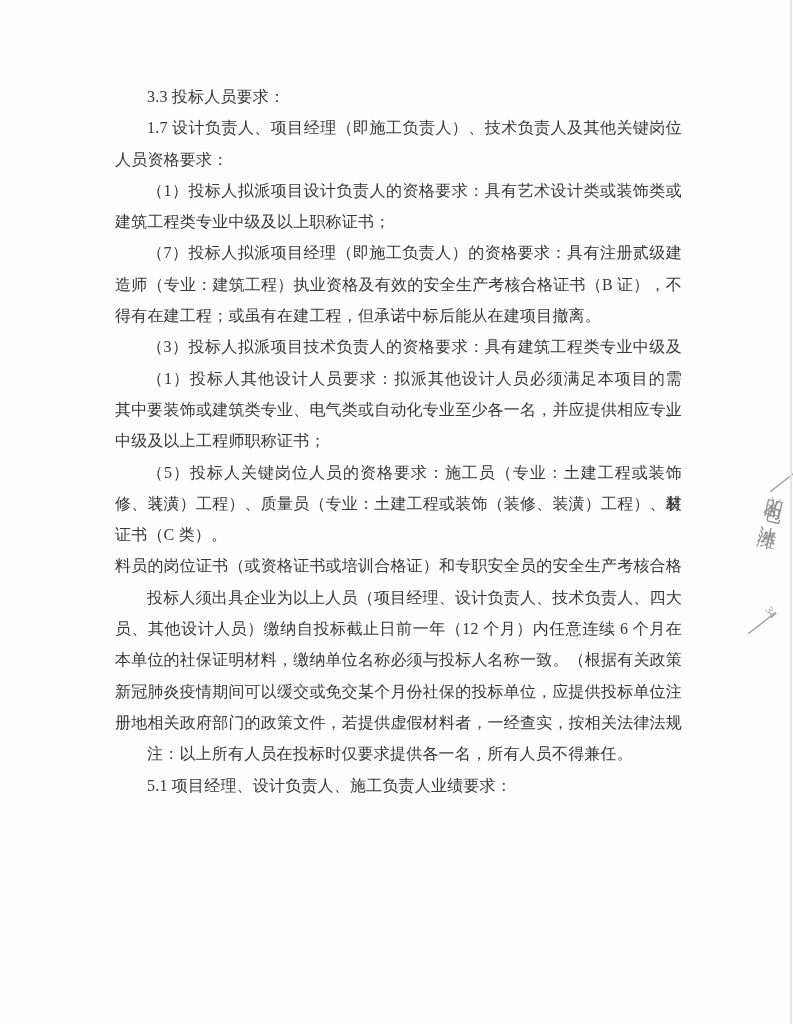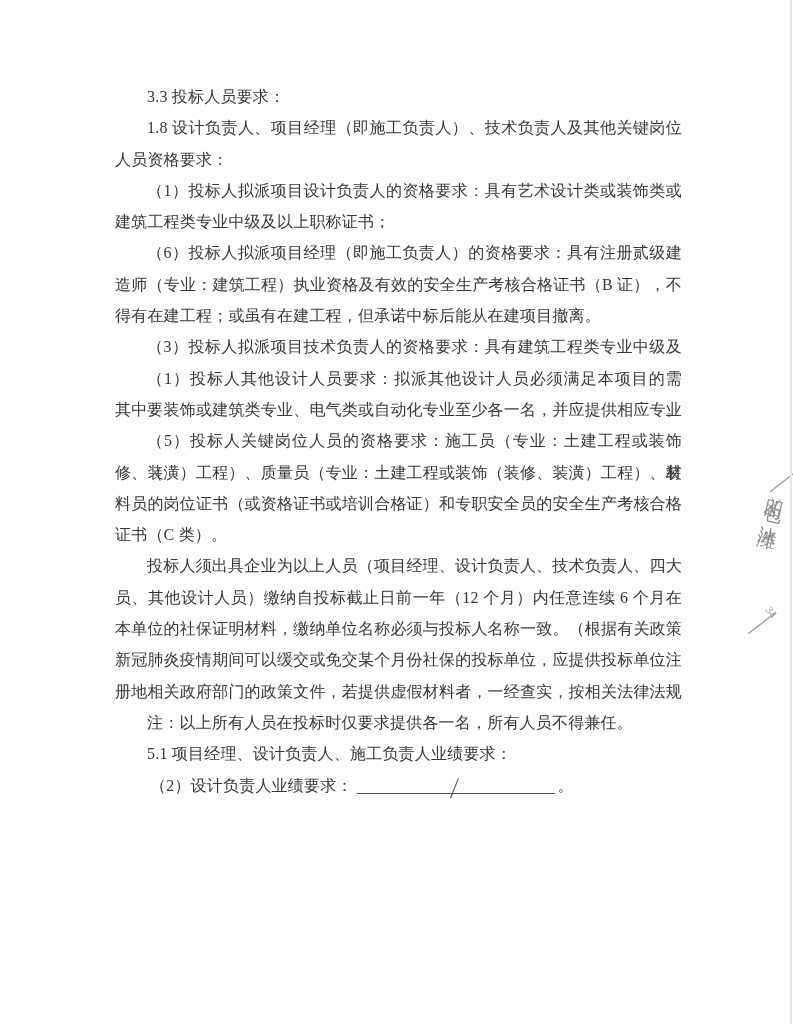--- a/index.html
+++ b/index.html
@@ -100,42 +100,42 @@
   .mm-stroke-top  { left: 24px; top: 10px;  transform: rotate(-38deg); }
   .mm-stroke-bottom { left: 2px; top: 152px; transform: rotate(-38deg); }
 </style>
 </head>
 <body>
 
 <div class="page">
 
   <div class="doc-body">
       <div class="line indent">3.3 投标人员要求：</div>
-      <div class="line indent full">1.8 设计负责人、项目经理（即施工负责人）、技术负责人及其他关键岗位</div>
+      <div class="line indent full">1.7 设计负责人、项目经理（即施工负责人）、技术负责人及其他关键岗位</div>
       <div class="line">人员资格要求：</div>
       <div class="line indent full">（1）投标人拟派项目设计负责人的资格要求：具有艺术设计类或装饰类或</div>
       <div class="line">建筑工程类专业中级及以上职称证书；</div>
-      <div class="line indent full">（6）投标人拟派项目经理（即施工负责人）的资格要求：具有注册贰级建</div>
+      <div class="line indent full">（7）投标人拟派项目经理（即施工负责人）的资格要求：具有注册贰级建</div>
       <div class="line full">造师（专业：建筑工程）执业资格及有效的安全生产考核合格证书（B 证），不</div>
       <div class="line">得有在建工程；或虽有在建工程，但承诺中标后能从在建项目撤离。</div>
       <div class="line indent full">（3）投标人拟派项目技术负责人的资格要求：具有建筑工程类专业中级及</div>
       <div class="line indent full">（1）投标人其他设计人员要求：拟派其他设计人员必须满足本项目的需要。</div>
       <div class="line full">其中：装饰或建筑类专业、电气类或自动化专业至少各一名，并应提供相应专业</div>
+      <div class="line">中级及以上工程师职称证书；</div>
       <div class="line indent full">（5）投标人关键岗位人员的资格要求：施工员（专业：土建工程或装饰（装</div>
       <div class="line full">修、装潢）工程）、质量员（专业：土建工程或装饰（装修、装潢）工程）、材</div>
+      <div class="line">证书（C 类）。</div>
       <div class="line full">料员的岗位证书（或资格证书或培训合格证）和专职安全员的安全生产考核合格</div>
-      <div class="line">证书（C 类）。</div>
       <div class="line indent full">投标人须出具企业为以上人员（项目经理、设计负责人、技术负责人、四大</div>
       <div class="line full">员、其他设计人员）缴纳自投标截止日前一年（12 个月）内任意连续 6 个月在</div>
       <div class="line full">本单位的社保证明材料，缴纳单位名称必须与投标人名称一致。（根据有关政策</div>
       <div class="line full">新冠肺炎疫情期间可以缓交或免交某个月份社保的投标单位，应提供投标单位注</div>
       <div class="line full">册地相关政府部门的政策文件，若提供虚假材料者，一经查实，按相关法律法规</div>
       <div class="line indent">注：以上所有人员在投标时仅要求提供各一名，所有人员不得兼任。</div>
       <div class="line indent">5.1 项目经理、设计负责人、施工负责人业绩要求：</div>
-      <div class="line fill-line"><span>（2）设计负责人业绩要求：</span><span class="fl-underline" style="width: 198px;"><span class="fl-slash" style="left: 47%;"></span></span><span class="fl-period">。</span></div>
     </div>
 
   <div class="margin-mark">
     <div class="mm-stroke mm-stroke-top"></div>
     <div class="mm-glyphs">吅包丶≯冰潍</div>
     <div class="mm-num">34</div>
     <div class="mm-stroke mm-stroke-bottom"></div>
   </div>
 
   <div class="page-edge-right"></div>

